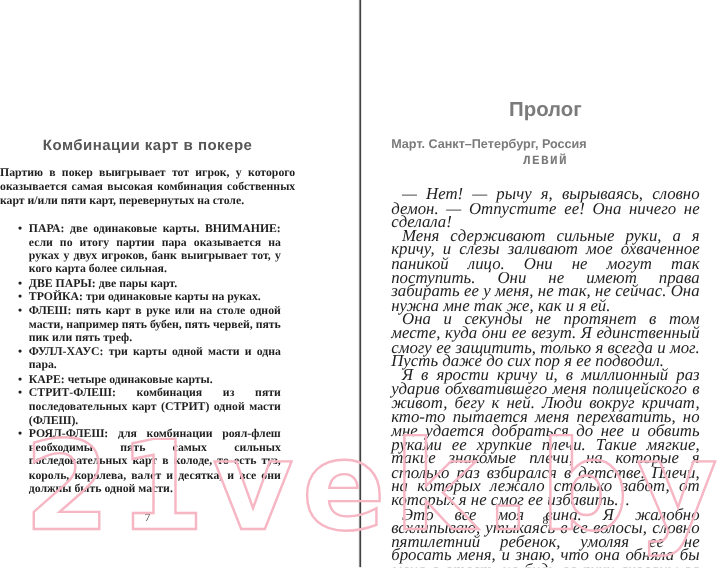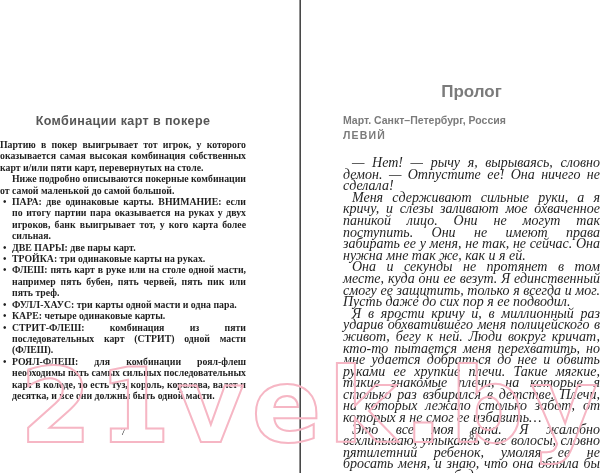--- a/index.html
+++ b/index.html
@@ -16,21 +16,21 @@
   .spine {
     position: absolute;
     left: 299px; top: 0;
     width: 2px; height: 100%;
     background: linear-gradient(to right, #bdbdbd, #3f3f3f 70%, #777777);
   }
 
   
   .page { position: absolute; top: 0; height: 100%; background: transparent; }
   .page-left  { left: 0;   width: 299px; padding-left: 24px; }
-  .page-right { left: 301px; width: 299px; }
+  .page-right { left: 284px; width: 299px; }
 
   
   .lp-title {
     position: absolute;
     top: 114px; left: 0; width: 246px;
     text-align: center;
     font-family: "Liberation Sans", sans-serif;
     font-weight: 600;
     font-size: 12.5px;
     letter-spacing: 0.4px;
@@ -41,21 +41,21 @@
     top: 139px; left: 0; width: 246px;
     font-size: 9.8px;
     line-height: 11.4px;
     color: #1f1f1f;
     text-align: justify;
     font-weight: bold;
   }
   .lp-body p { margin: 0; }
   .lp-body p.indent { text-indent: 12px; }
   .lp-body ul {
-    margin: 0; padding: 0 0 0 12px;
+    margin: 12px; padding: 0 0 0 12px;
     list-style: none;
   }
   .lp-body li { position: relative; }
   .lp-body li::before {
     content: "\2022";
     position: absolute;
     left: -9px; top: 0;
   }
   .pagenum {
     position: absolute;
@@ -80,22 +80,22 @@
     position: absolute;
     top: 114px; left: 42px; width: 257px;
     font-family: "Liberation Sans", sans-serif;
     font-weight: bold;
     font-size: 10.5px;
     color: #7b7b7b;
   }
   .rp-character {
     position: absolute;
     top: 129px; left: 42px; width: 257px;
-    text-align: left;
-    font-family: Liberation Sans, sans-serif;
+    text-align: center;
+    font-family: Liberation Mono, monospace;
     font-weight: bold;
     font-size: 10.5px;
     letter-spacing: 1.2px;
     color: #7b7b7b;
   }
   .rp-body {
     position: absolute;
     top: 157px; left: 42px; width: 257px;
     font-size: 14px;
     line-height: 11.6px;
@@ -124,21 +124,20 @@
 </style>
 </head>
 <body>
 
 <div class="screen">
 
   <div class="page page-left">
     <div class="lp-title">Комбинации карт в покере</div>
     <div class="lp-body">
       <p>Партию в покер выигрывает тот игрок, у которого оказывается самая высокая комбинация собственных карт и/или пяти карт, перевернутых на столе.</p>
-      <p class="indent">Ниже подробно описываются покерные комбинации от самой маленькой до самой большой.</p>
       <ul>
         <li>ПАРА: две одинаковые карты. ВНИМАНИЕ: если по итогу партии пара оказывается на руках у двух игроков, банк выигрывает тот, у кого карта более сильная.</li>
         <li>ДВЕ ПАРЫ: две пары карт.</li>
         <li>ТРОЙКА: три одинаковые карты на руках.</li>
         <li>ФЛЕШ: пять карт в руке или на столе одной масти, например пять бубен, пять червей, пять пик или пять треф.</li>
         <li>ФУЛЛ-ХАУС: три карты одной масти и одна пара.</li>
         <li>КАРЕ: четыре одинаковые карты.</li>
         <li>СТРИТ-ФЛЕШ: комбинация из пяти последовательных карт (СТРИТ) одной масти (ФЛЕШ).</li>
         <li>РОЯЛ-ФЛЕШ: для комбинации роял-флеш необходимы пять самых сильных последовательных карт в колоде, то есть туз, король, королева, валет и десятка, и все они должны быть одной масти.</li>
       </ul>

